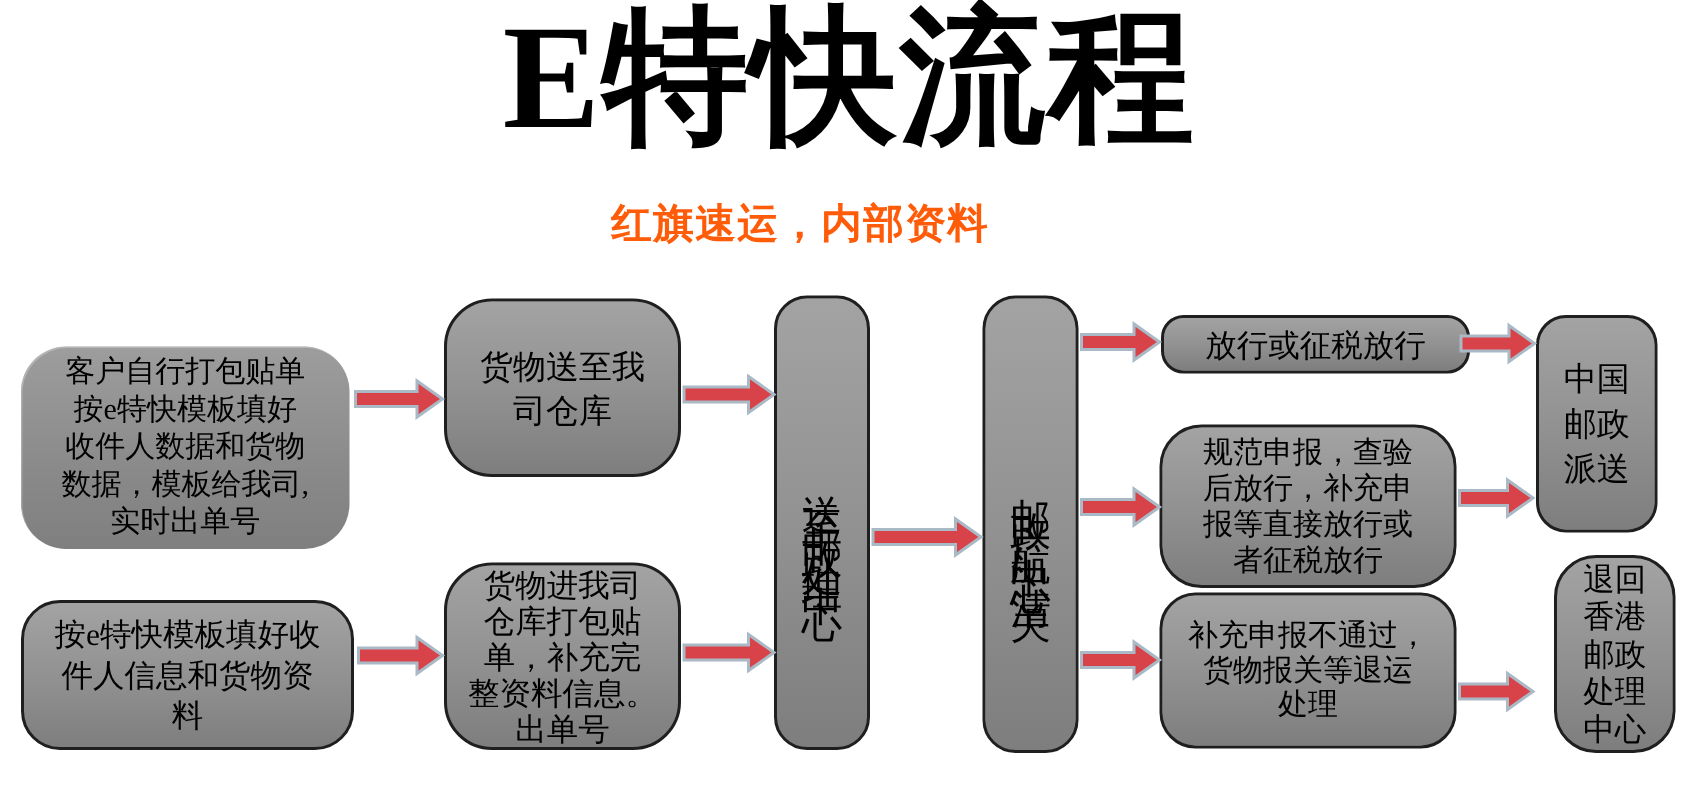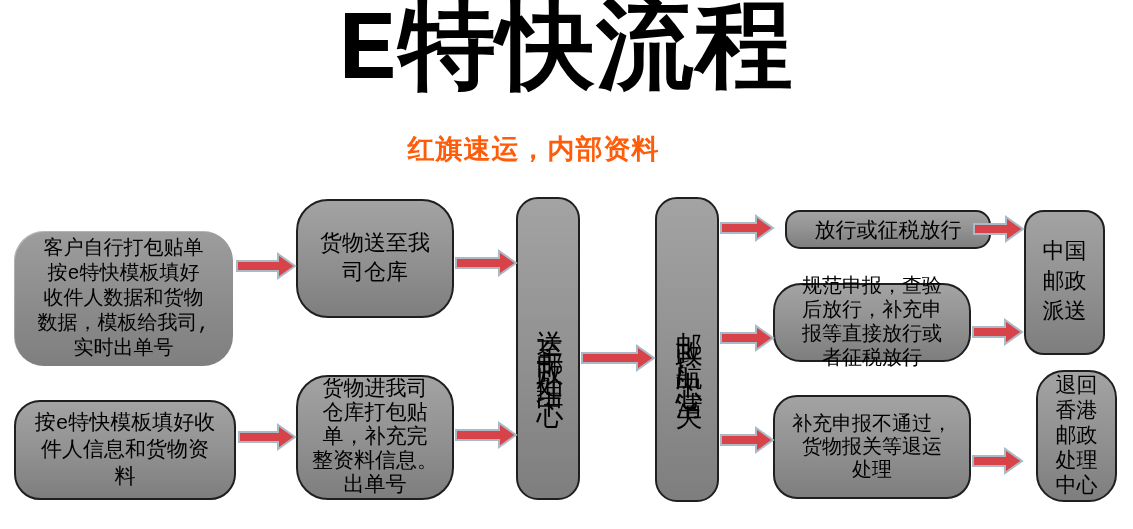--- a/index.html
+++ b/index.html
@@ -1,18 +1,18 @@
 <!DOCTYPE html>
 <html><head>
 <meta charset="utf-8">
 <style>
   html,body{margin:0;padding:0;background:#fff;}
   .canvas{
     position:relative;width:1133px;height:529px;background:#ffffff;
-    font-family:Liberation Mono, monospace;overflow:hidden;
+    font-family:Liberation Serif, serif;overflow:hidden;
   }
   .title{
     position:absolute;left:0;top:-4px;width:1133px;text-align:center;
     font-size:97px;font-weight:900;color:#000;letter-spacing:2px;line-height:1.15;
     transform:scaleY(1.02);
   }
   .subtitle{
     position:absolute;left:0;top:131px;width:1133px;text-align:center;
     font-size:27px;font-weight:bold;letter-spacing:1px;
     transform:translateX(-33px);
@@ -56,22 +56,22 @@
 料</div>
   <div class="box" style="left:296px;top:375px;width:158px;height:125px;border-radius:32px;font-size:21px;line-height:24px;">货物进我司
 仓库打包贴
 单，补充完
 整资料信息。
 出单号</div>
 
   <div class="box vtext" style="left:516px;top:197px;width:64px;height:303px;border-radius:22px;">送至邮政处理中心</div>
   <div class="box vtext" style="left:655px;top:197px;width:64px;height:305px;border-radius:22px;">邮政广航中心清关</div>
 
-  <div class="box" style="left:774px;top:210px;width:206px;height:39px;border-radius:15px;font-size:21px;margin-left:11px;">放行或征税放行</div>
-  <div class="box" style="left:773px;top:283px;width:198px;height:79px;border-radius:28px;font-size:20px;line-height:24px;">规范申报，查验
+  <div class="box" style="left:774px;top:210px;width:206px;height:39px;border-radius:15px;font-size:21px;">放行或征税放行</div>
+  <div class="box" style="left:773px;top:283px;width:198px;height:109px;border-radius:28px;font-size:20px;line-height:24px;">规范申报，查验
 后放行，补充申
 报等直接放行或
 者征税放行</div>
   <div class="box" style="left:773px;top:395px;width:198px;height:104px;border-radius:24px;font-size:20px;line-height:23px;">补充申报不通过，
 货物报关等退运
 处理</div>
 
   <div class="box" style="left:1024px;top:210px;width:81px;height:145px;border-radius:20px;font-size:22px;line-height:30px;">中国
 邮政
 派送</div>

